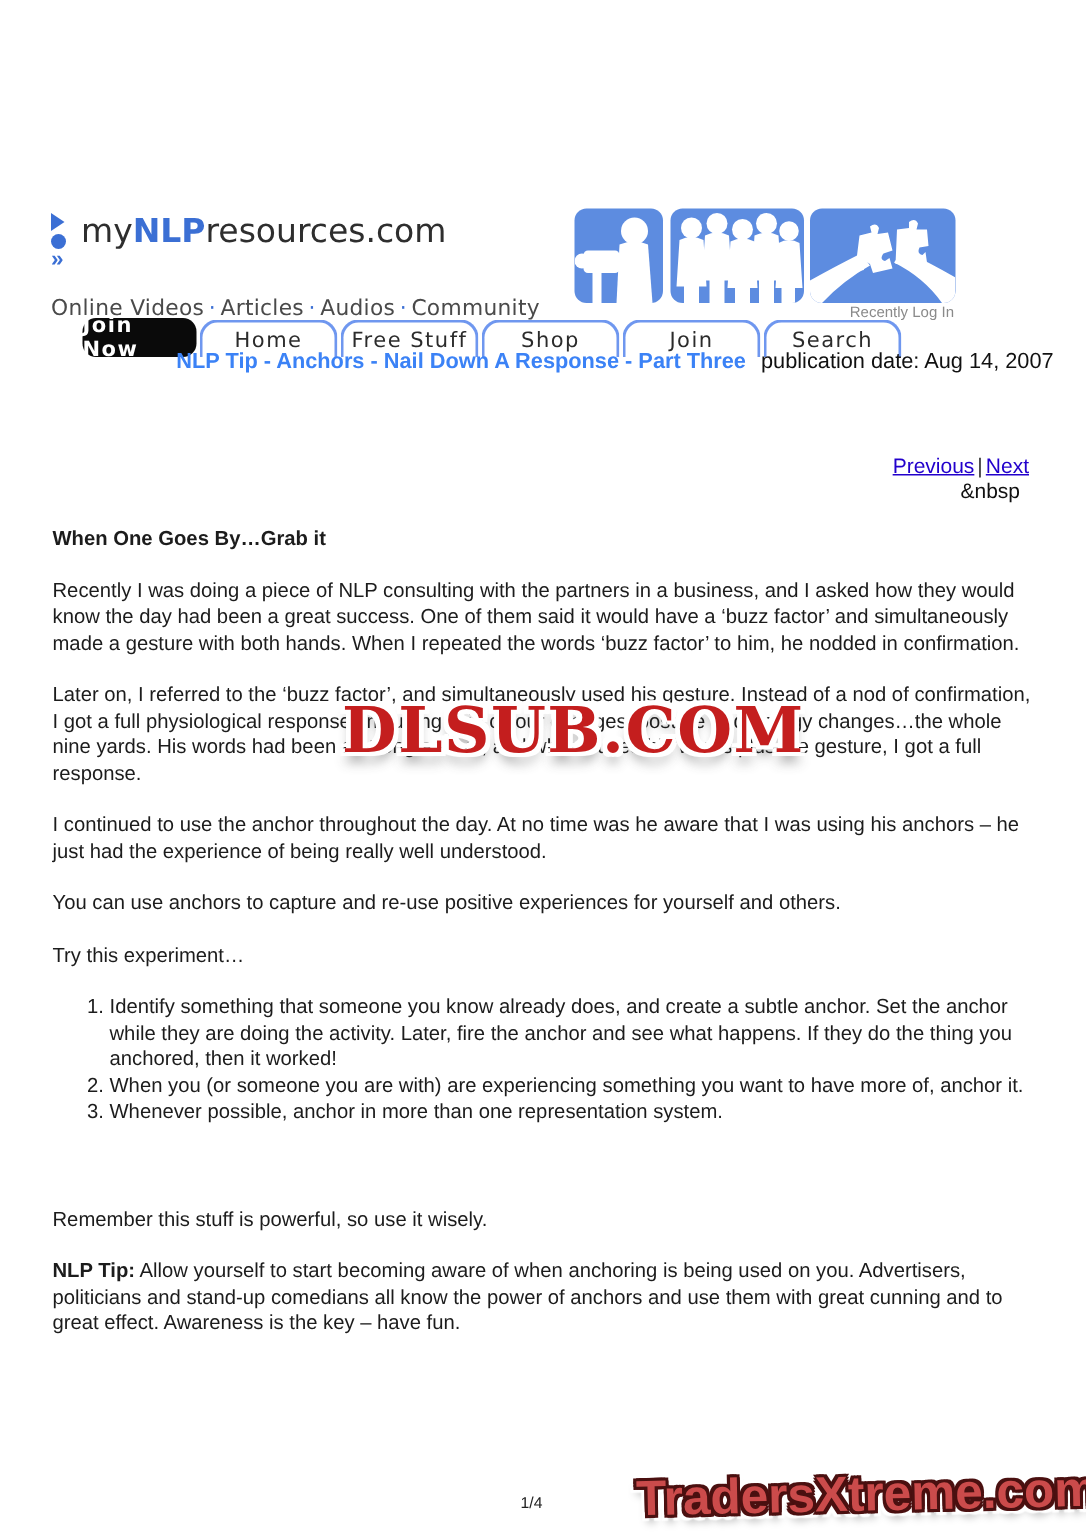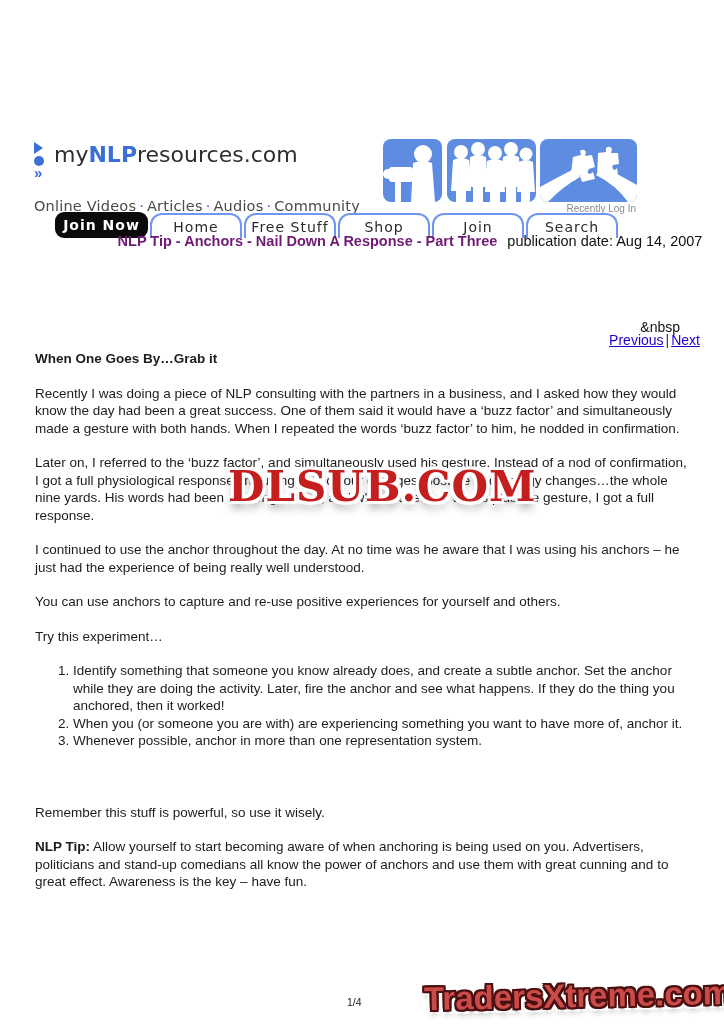--- a/index.html
+++ b/index.html
@@ -33,37 +33,37 @@
   .tagline .sep { color:#3b6fd4; padding:0 3px; }
 
   
   .tile { position:absolute; top:139px; height:63px; background:#5d8ce0; border-radius:8px; overflow:hidden; }
   .tile svg { display:block; width:100%; height:100%; }
   .members { position:absolute; top:203px; left:540px; width:96px; text-align:right; font-size:10px; color:#8a8a8a; }
 
   
   .nav { position:absolute; left:55px; top:212px; display:flex; gap:2px; align-items:flex-end; }
   .join {
-    width:93px; height:26px; background:#0a0a0a; color:#fff; border-radius:9px;
+    width:76px; height:26px; background:#0a0a0a; color:#fff; border-radius:9px;
     font-family:"DejaVu Sans", sans-serif; font-size:14px; font-weight:bold; letter-spacing:1px;
     display:flex; align-items:center; justify-content:center; cursor:pointer;
   }
   .tab {
     width:92px; height:25px; background:#fff; border:2px solid #6f97ef; border-bottom:none;
     border-radius:12px 12px 0 0; font-family:"DejaVu Sans", sans-serif; font-size:14px;
     color:#2b2b2b; letter-spacing:1px; display:flex; align-items:center; justify-content:center; cursor:pointer;
   }
 
   
   .titlerow { position:absolute; left:0; top:233px; width:724px; text-align:center; padding-left:96px; font-size:14.5px; white-space:nowrap; }
-  .titlerow .t { font-weight:bold; color:#701a75; }
+  .titlerow .t { font-weight:bold; color:#3b82f6; }
   .titlerow .pub { margin-left:10px; color:#111; }
 
   
-  .pager { position:absolute; right:24px; top:302px; text-align:right; font-size:14px;margin-top:30px; }
+  .pager { position:absolute; right:38px; top:302px; text-align:right; font-size:14px; }
   .pager a { color:#2200cc; text-decoration:underline; cursor:pointer; }
   .pager .sep { color:#333; padding:0 2px; }
   .nbsp { position:absolute; right:44px; top:319px; font-size:14px; color:#111; }
 
   
   .article { position:absolute; left:35px; top:350px; width:655px; font-size:13.5px; line-height:17.5px; color:#1c1c1c; }
   .article h3 { font-size:13.5px; font-weight:bold; margin:0; }
   .article p { margin:17px 0 0 0; }
   .article ol { margin:17px 0 0 0; padding-left:38px; }
   .article .gap-big { margin-top:54px; }

